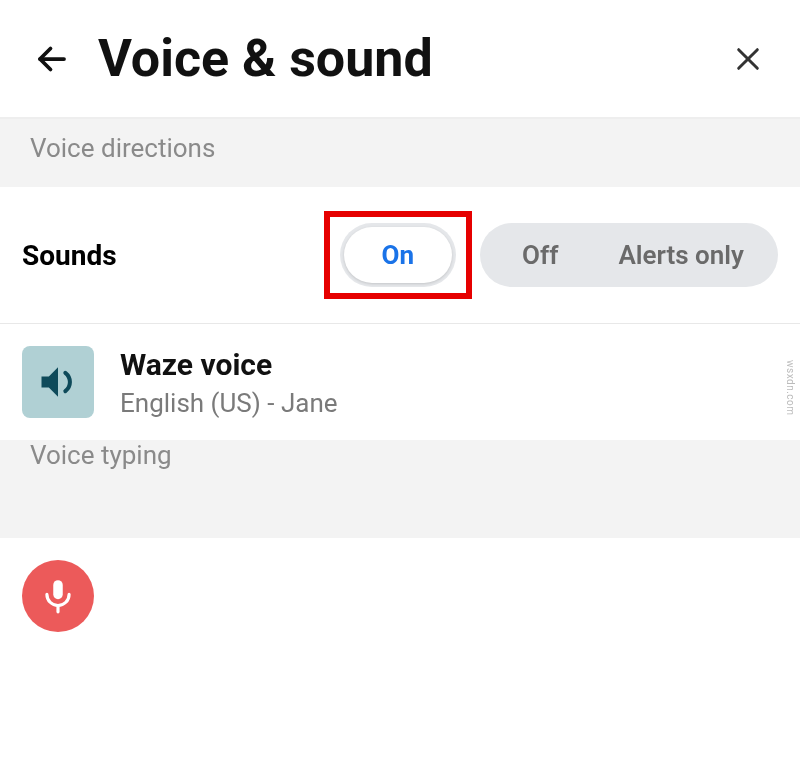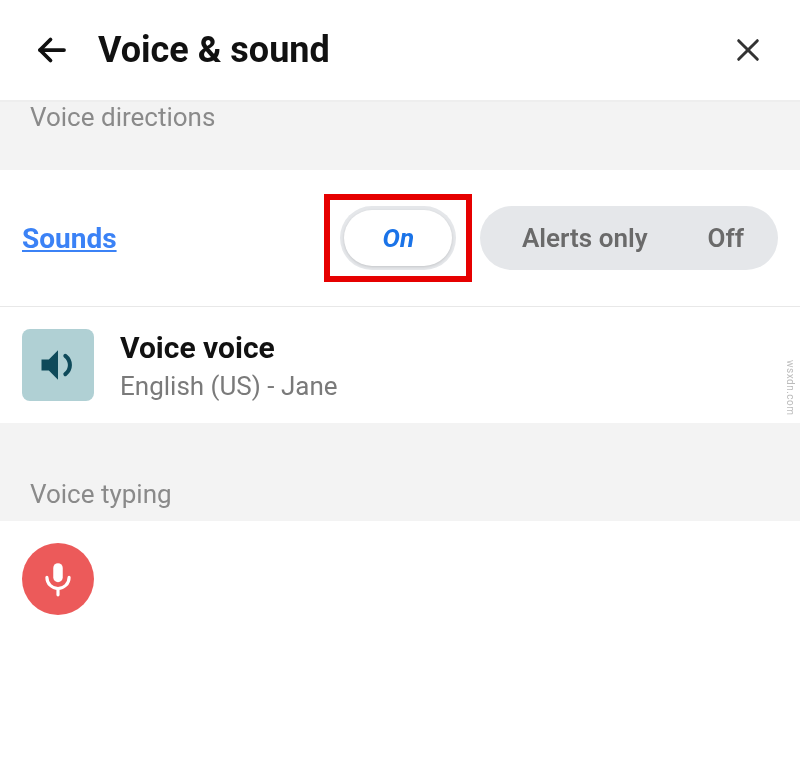--- a/index.html
+++ b/index.html
@@ -19,59 +19,58 @@
     .back-btn {
       width: 44px;
       height: 44px;
       display: flex;
       align-items: center;
       justify-content: center;
       cursor: pointer;
       margin-right: 24px;
     }
     .header-title {
-      font-size: 36px;
+      font-size: 52px;
       font-weight: 700;
       color: #111;
       flex: 1;
     }
     .close-btn {
       width: 44px;
       height: 44px;
       display: flex;
       align-items: center;
       justify-content: center;
       cursor: pointer;
     }
     .section-gap {
       background: #f3f3f3;
       height: 68px;
       display: flex;
-      align-items: flex-start;
+      align-items: center;
       padding: 0 30px 10px 30px;
     }
     .section-label {
       font-size: 26px;
       color: #8a8a8a;
       font-weight: 400;
     }
     .sounds-row {
       display: flex;
       align-items: center;
       padding: 24px 22px 24px 22px;
       background: #fff;
       border-bottom: 1px solid #e8e8e8;
     }
     .sounds-label {
       font-size: 28px;
       font-weight: 700;
-      color: #3b82f6;
+      color: #000000;
       flex: 0 0 auto;
       margin-right: 20px;
-      text-decoration: underline;
     }
     .highlight-box {
       border: 6px solid #e60000;
       padding: 6px 10px;
       margin-left: auto;
     }
     .segmented {
       display: flex;
       align-items: center;
       background: #e5e7ea;
@@ -91,21 +90,20 @@
       cursor: pointer;
       border-radius: 30px;
       white-space: nowrap;
     }
     .seg-on {
       background: #fff;
       color: #1a73e8;
       box-shadow: 0 1px 3px rgba(0,0,0,0.15);
       font-weight: 700;
       padding: 0 38px;
-      font-style: italic;
     }
     .seg-right-group {
       display: flex;
       align-items: center;
       background: #e5e7ea;
       border-radius: 36px;
       height: 64px;
       padding: 4px 4px 4px 12px;
       margin-left: 8px;
     }
@@ -154,21 +152,20 @@
     }
     .row-sub {
       font-size: 26px;
       color: #7a7a7a;
       margin-top: 6px;
     }
     .section-gap-2 {
       background: #f3f3f3;
       height: 98px;
       display: flex;
-      align-items: flex-end;
       padding: 0 30px 12px 30px;
     }
     .watermark {
       position: absolute;
       right: 4px;
       top: 360px;
       font-size: 10px;
       color: #bbb;
       writing-mode: vertical-rl;
       letter-spacing: 0.5px;
@@ -199,35 +196,35 @@
 
 <div class="sounds-row">
   <div class="sounds-label">Sounds</div>
   <div class="segmented-wrap">
     <div class="highlight-box">
       <div class="segmented">
         <div class="seg-item seg-on">On</div>
       </div>
     </div>
     <div class="seg-right-group">
+      <div class="seg-item">Off</div>
       <div class="seg-item">Alerts only</div>
-      <div class="seg-item">Off</div>
     </div>
   </div>
 </div>
 
 <div class="list-row">
   <div class="icon-square">
     <svg width="44" height="44" viewBox="0 0 24 24" fill="#0e4a5a">
         <path d="M3 9v6h4l5 5V4L7 9H3z"></path>
         <path d="M16 7c1.5 1.2 2.5 3 2.5 5s-1 3.8-2.5 5" fill="none" stroke="#0e4a5a" stroke-width="2.2" stroke-linecap="round"></path>
       </svg>
   </div>
   <div class="row-text">
-    <div class="row-title">Voice voice</div>
+    <div class="row-title">Waze voice</div>
     <div class="row-sub">English (US) - Jane</div>
   </div>
 </div>
 
 <div class="section-gap-2">
   <div class="section-label">Voice typing</div>
 </div>
 
 <div class="list-row">
   <div class="icon-circle">

